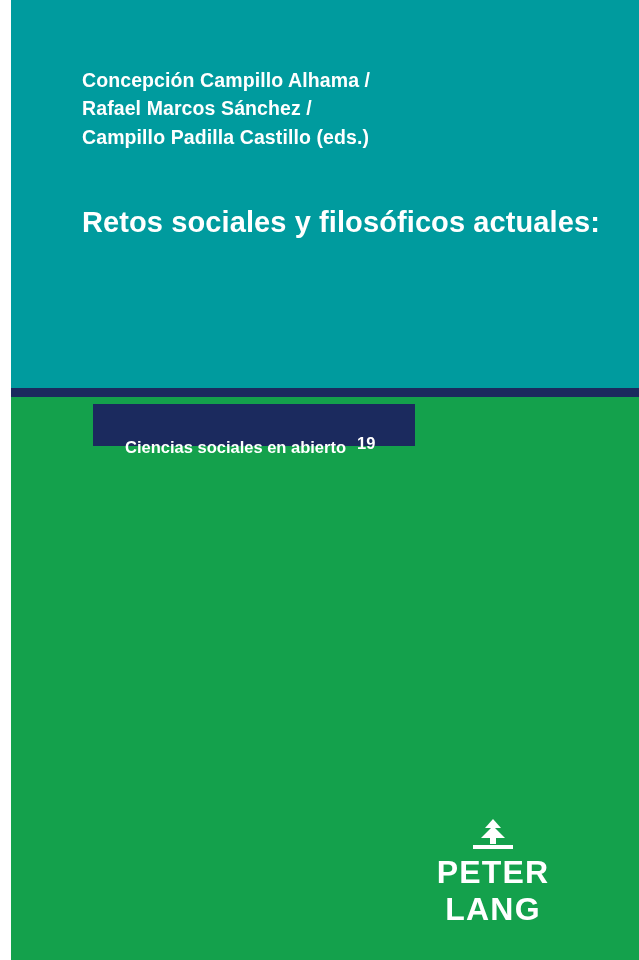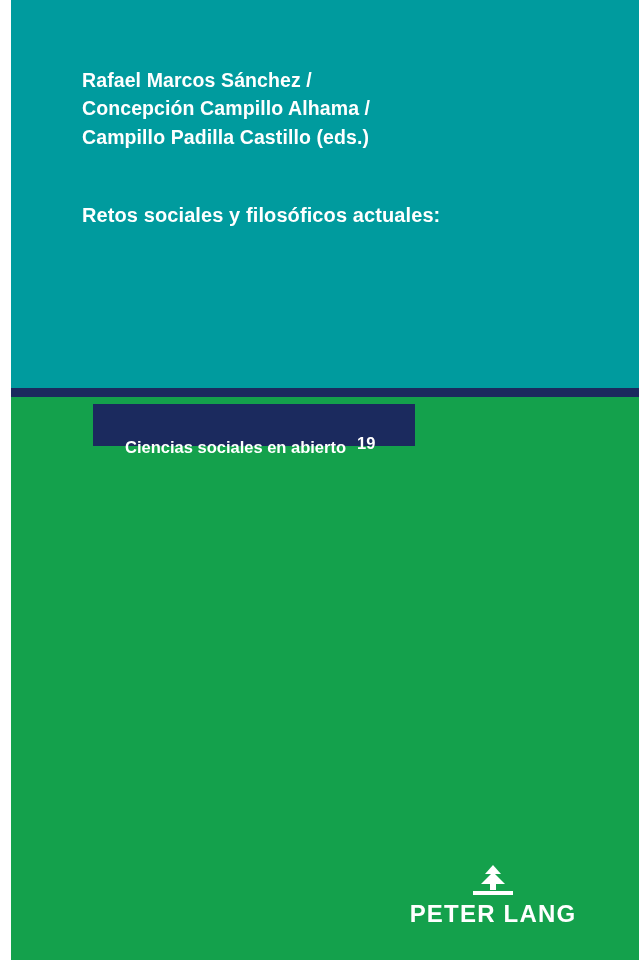--- a/index.html
+++ b/index.html
@@ -64,21 +64,21 @@
   }
   .authors div {
     white-space: nowrap;
   }
   .title {
     position: absolute;
     left: 82px;
     top: 199px;
     width: 535px;
     color: #ffffff;
-    font-size: 20px;
+    font-size: 29px;
     font-weight: bold;
     line-height: 1.6;
     letter-spacing: 0.1px;
   }
   .series-badge {
     position: absolute;
     left: 93px;
     top: 404px;
     width: 322px;
     height: 42px;
@@ -106,40 +106,40 @@
     color: #ffffff;
   }
   .publisher-mark {
     width: 100%;
     display: flex;
     justify-content: center;
     align-items: flex-end;
     height: 30px;
   }
   .publisher-name {
-    font-size: 24px;
+    font-size: 32px;
     font-weight: bold;
     letter-spacing: 1.2px;
     margin-top: 5px;
   }
 </style>
 </head>
 <body>
 
 <div class="cover">
 
   <div class="page-edge"></div>
 
   <div class="top-band"></div>
   <div class="navy-rule"></div>
   <div class="bottom-band"></div>
 
   <div class="authors">
+    <div>Concepción Campillo Alhama /</div>
     <div>Rafael Marcos Sánchez /</div>
-    <div>Concepción Campillo Alhama /</div>
     <div>Campillo Padilla Castillo (eds.)</div>
   </div>
 
   <div class="title">
     <div>Retos sociales y filosóficos actuales:</div>
   </div>
 
   <div class="series-badge">
     <span class="series-name">Ciencias sociales en abierto</span>
     <span class="series-number">19</span>

